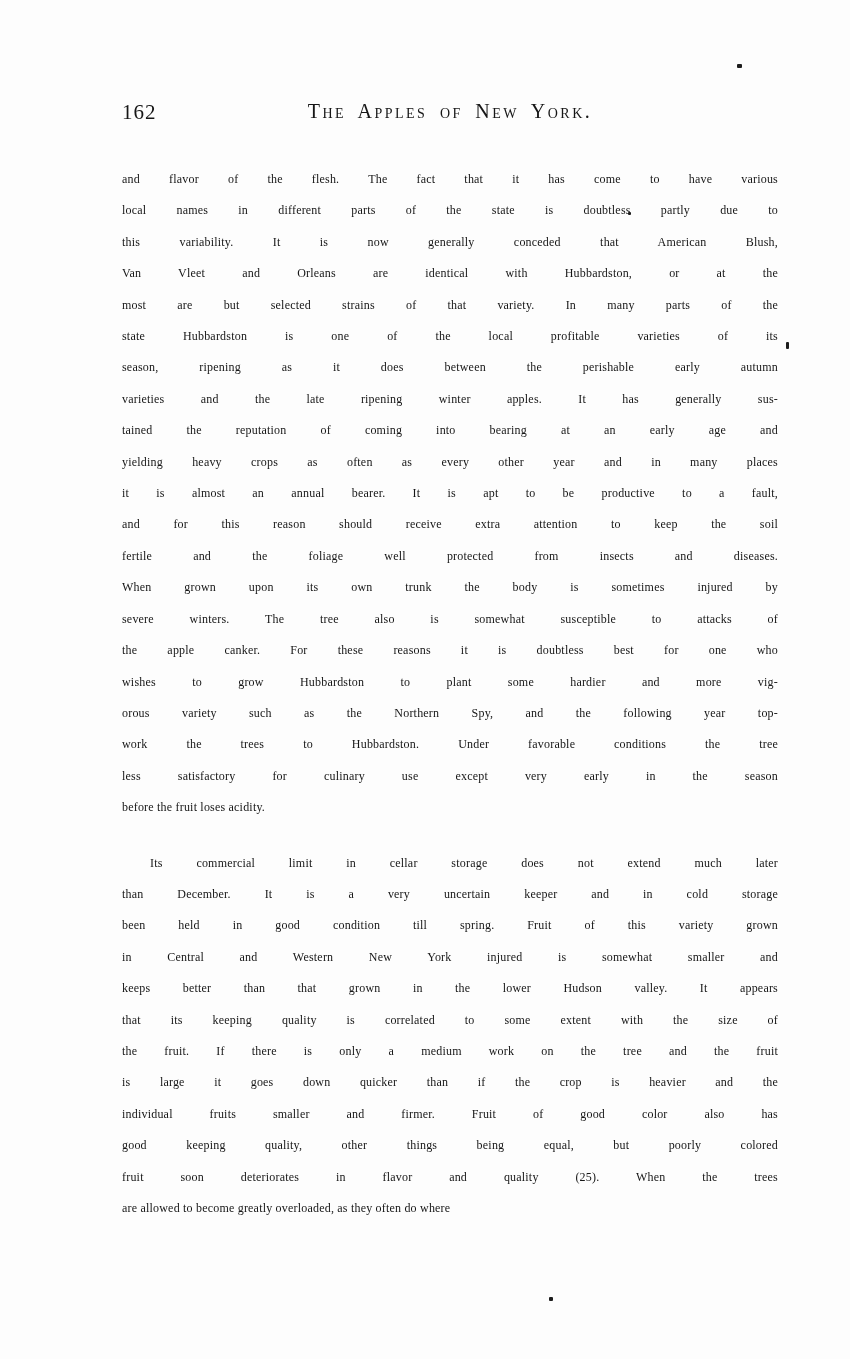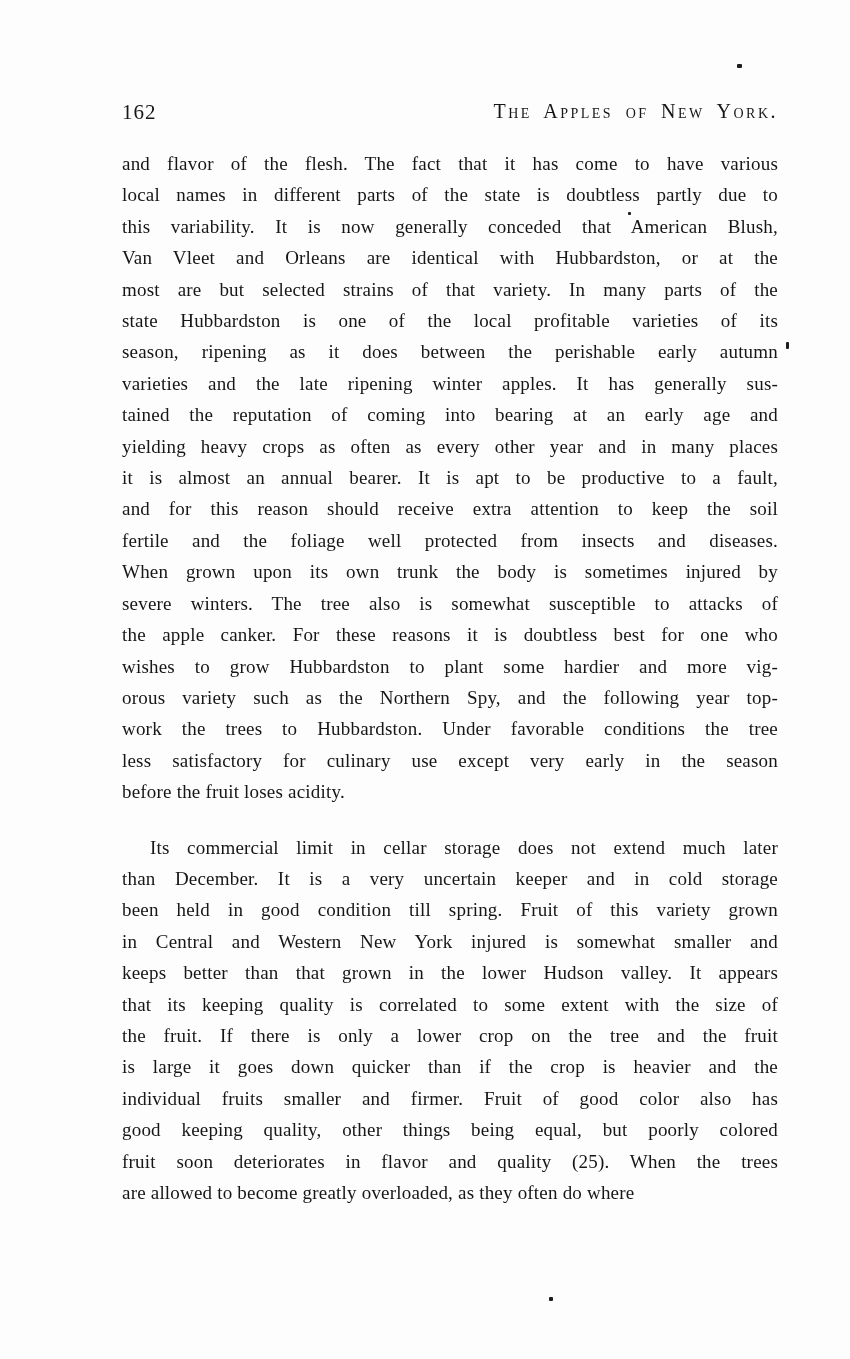--- a/index.html
+++ b/index.html
@@ -19,38 +19,38 @@
   }
   .text-column {
     position: absolute;
     left: 122px;
     top: 100px;
     width: 656px;
   }
   .running-header {
     position: relative;
     height: 28px;
-    margin-bottom: 20px;
+    margin-bottom: 36px;
   }
   .page-number {
     position: absolute;
     left: 0;
     top: 0;
     font-size: 21px;
     letter-spacing: 1px;
   }
   .header-title {
-    text-align: right;
+    text-align: center;
     font-variant: small-caps;
     font-size: 20px;
     letter-spacing: 2.5px;
     word-spacing: 5px;
   }
   .page-body {
-    font-size: 19px;
+    font-size: 12px;
     line-height: 31.4px;
     letter-spacing: 0.2px;
   }
   .paragraph {
     margin: 0;
   }
   .line {
     text-align: justify;
     text-align-last: justify;
   }
@@ -104,21 +104,21 @@
           <div class="line">less satisfactory for culinary use except very early in the season</div>
           <div class="line last">before the fruit loses acidity.</div>
         </div>
         <div class="paragraph">
           <div class="line indent">Its commercial limit in cellar storage does not extend much later</div>
           <div class="line">than December.  It is a very uncertain keeper and in cold storage</div>
           <div class="line">been held in good condition till spring.  Fruit of this variety grown</div>
           <div class="line">in Central and Western New York injured is somewhat smaller and</div>
           <div class="line">keeps better than that grown in the lower Hudson valley.  It appears</div>
           <div class="line">that its keeping quality is correlated to some extent with the size of</div>
-          <div class="line">the fruit.  If there is only a lower crop on the tree and the fruit</div>
+          <div class="line">the fruit.  If there is only a medium work on the tree and the fruit</div>
           <div class="line">is large it goes down quicker than if the crop is heavier and the</div>
           <div class="line">individual fruits smaller and firmer.  Fruit of good color also has</div>
           <div class="line">good keeping quality, other things being equal, but poorly colored</div>
           <div class="line">fruit soon deteriorates in flavor and quality (25).  When the trees</div>
           <div class="line last">are allowed to become greatly overloaded, as they often do where</div>
         </div>
       </div>
   </div>
 
   <span class="ink-speck speck-1"></span>

